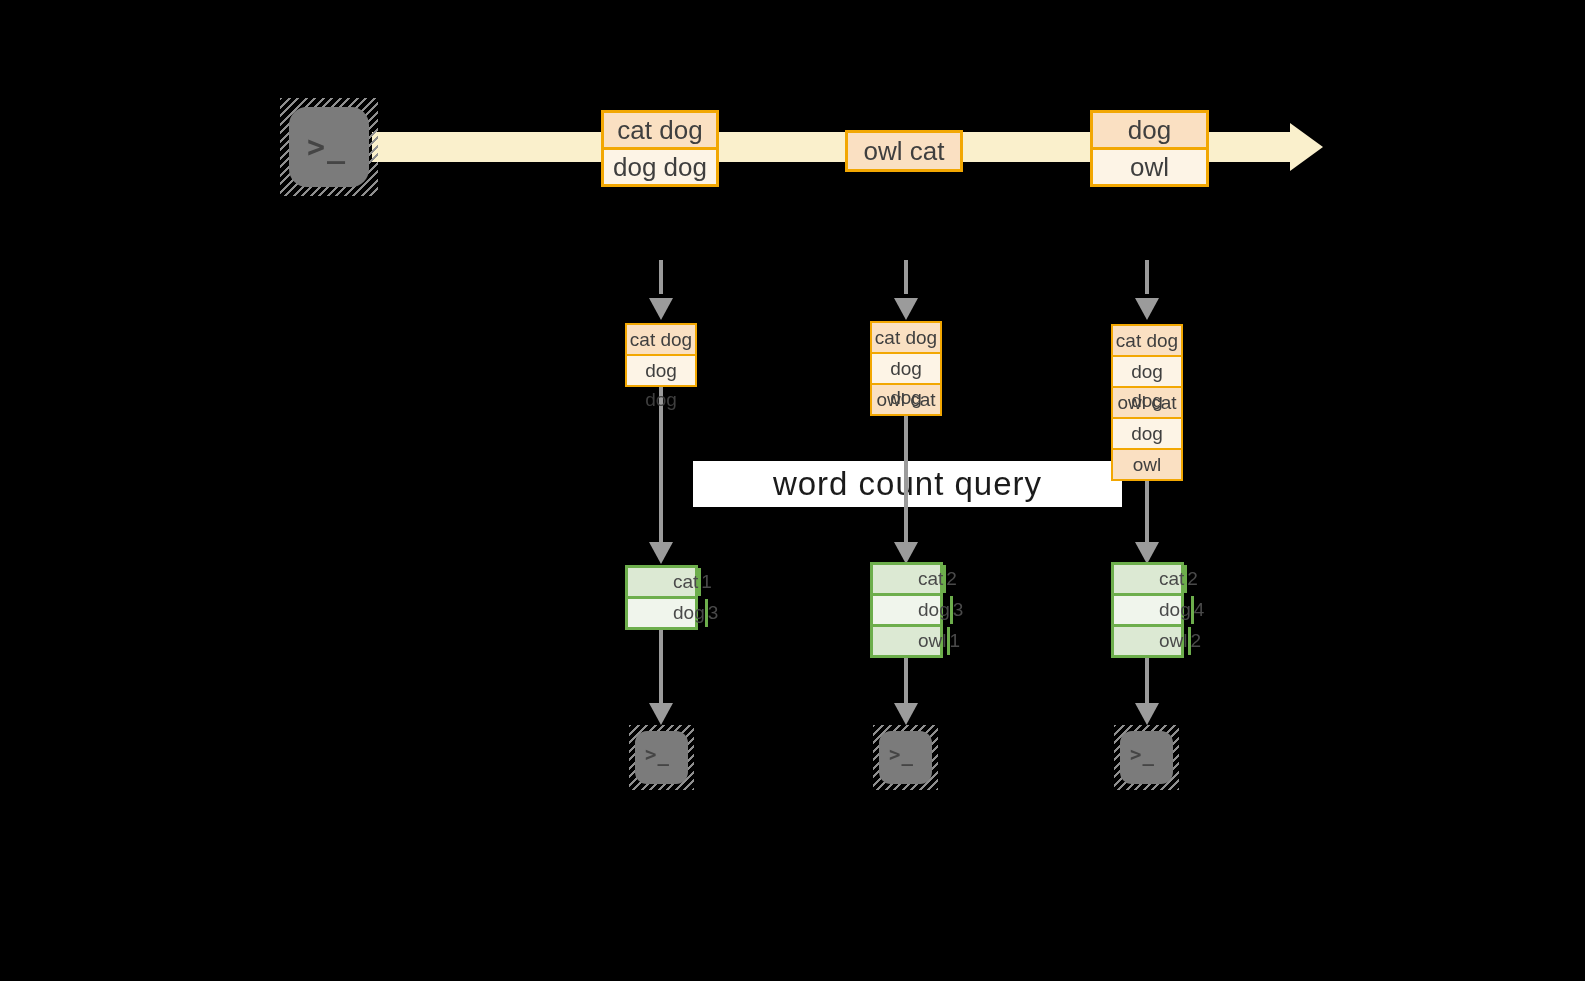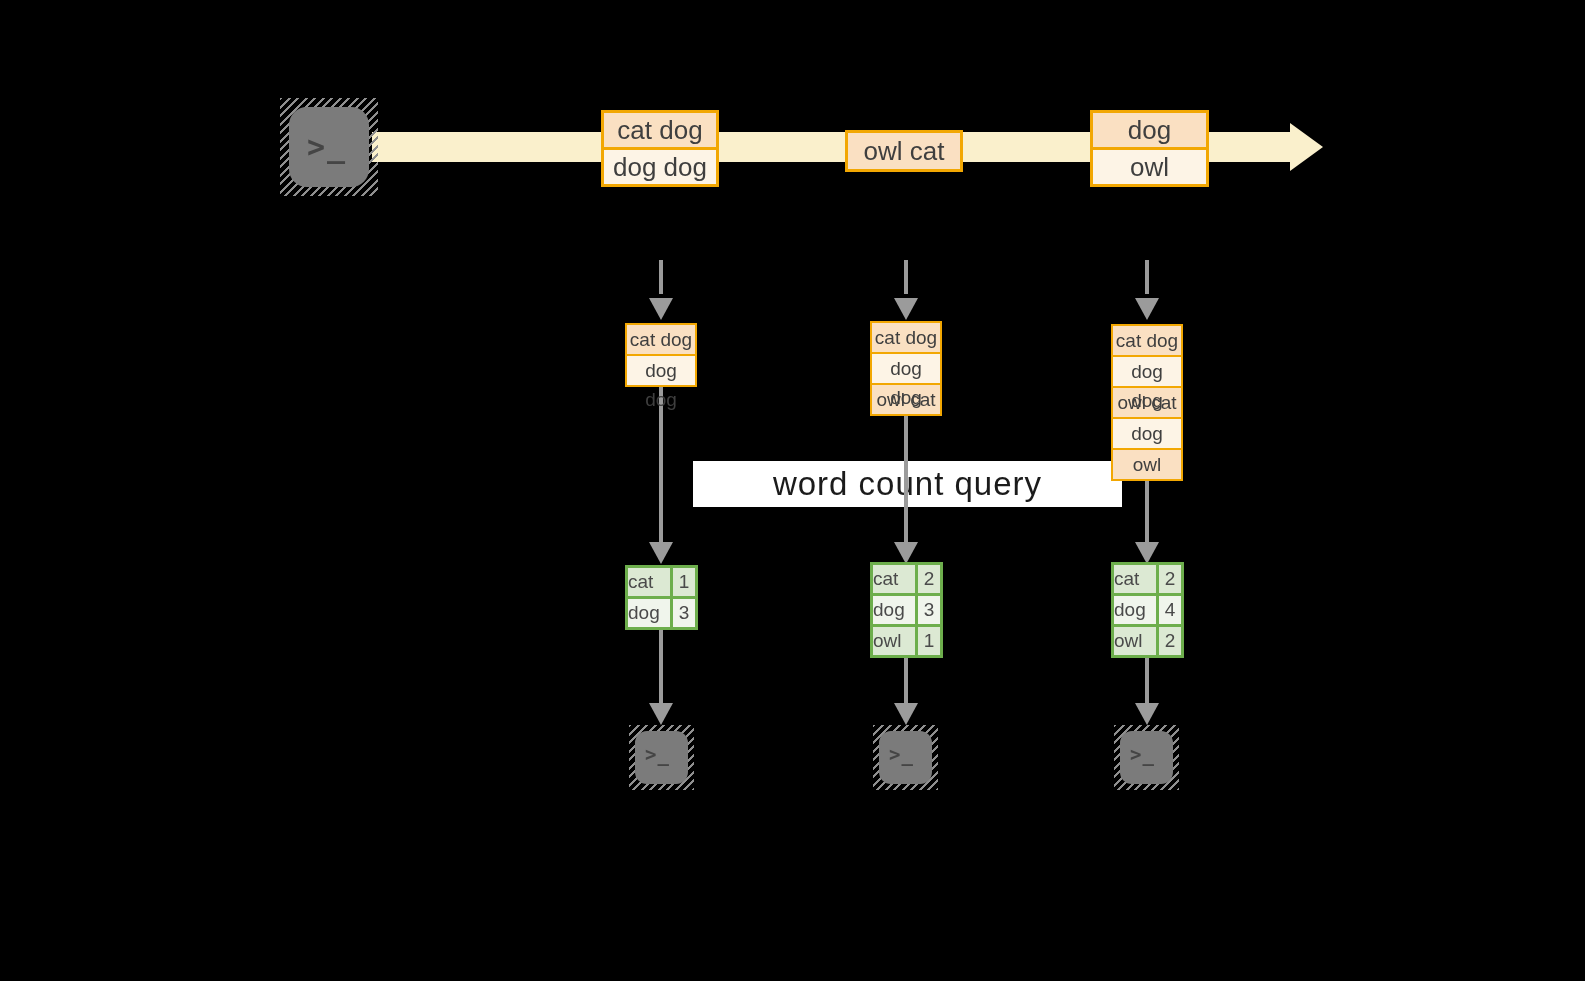--- a/index.html
+++ b/index.html
@@ -29,21 +29,21 @@
   .stack .srow:nth-child(odd){background:var(--peach-fill,#FAE0C2);}
   .stack .srow:nth-child(even){background:var(--cream-fill,#FDF4E6);}
 
   
   .gtable{position:absolute;width:73px;border:3px solid var(--green-border,#6DAE4C);
           box-sizing:border-box;z-index:3;}
   .grow{display:flex;height:28px;line-height:28px;font-size:19px;color:#4A4A4A;}
   .grow + .grow{border-top:3px solid var(--green-border,#6DAE4C);}
   .gtable .grow:nth-child(odd){background:var(--green-light,#DCE9D3);}
   .gtable .grow:nth-child(even){background:var(--green-lighter,#F0F5EC);}
-  .gword{width:42px;text-align:left;border-right:3px solid var(--green-border,#6DAE4C);}
+  .gword{width:42px;text-align:left;border-right:3px solid var(--green-border,#6DAE4C);margin-left:45px;}
   .gcount{flex:1;text-align:center;}
 
   
   .vline{position:absolute;width:4px;background:var(--arrow-gray,#9B9B9B);z-index:2;}
   .ahead{position:absolute;width:0;height:0;z-index:2;
          border-left:12px solid transparent;border-right:12px solid transparent;
          border-top:22px solid var(--arrow-gray,#9B9B9B);}
 
   
   .query{position:absolute;left:693px;top:461px;width:429px;height:46px;background:#fff;

